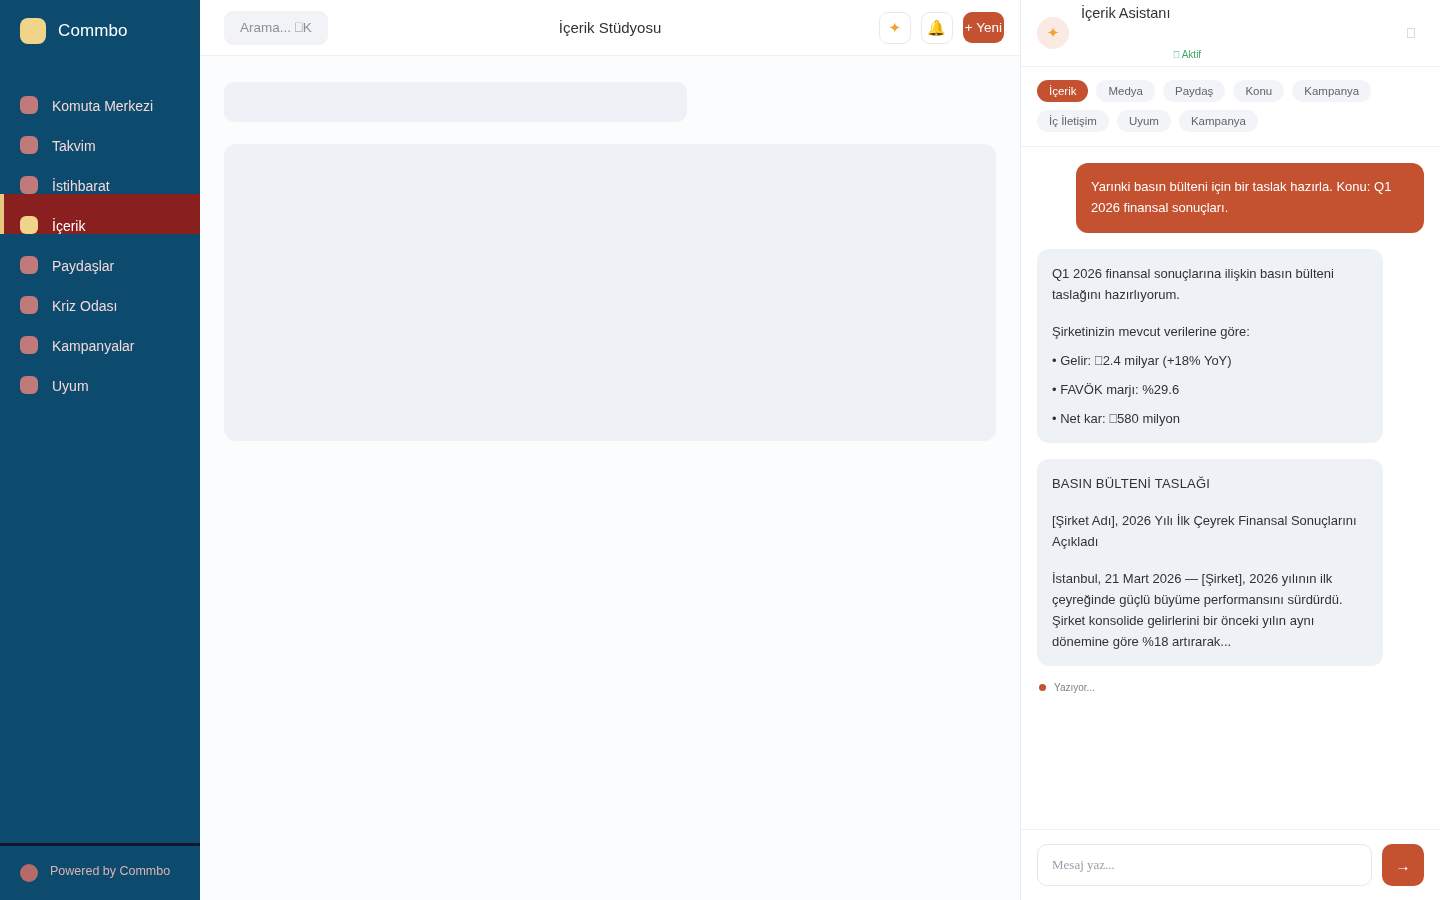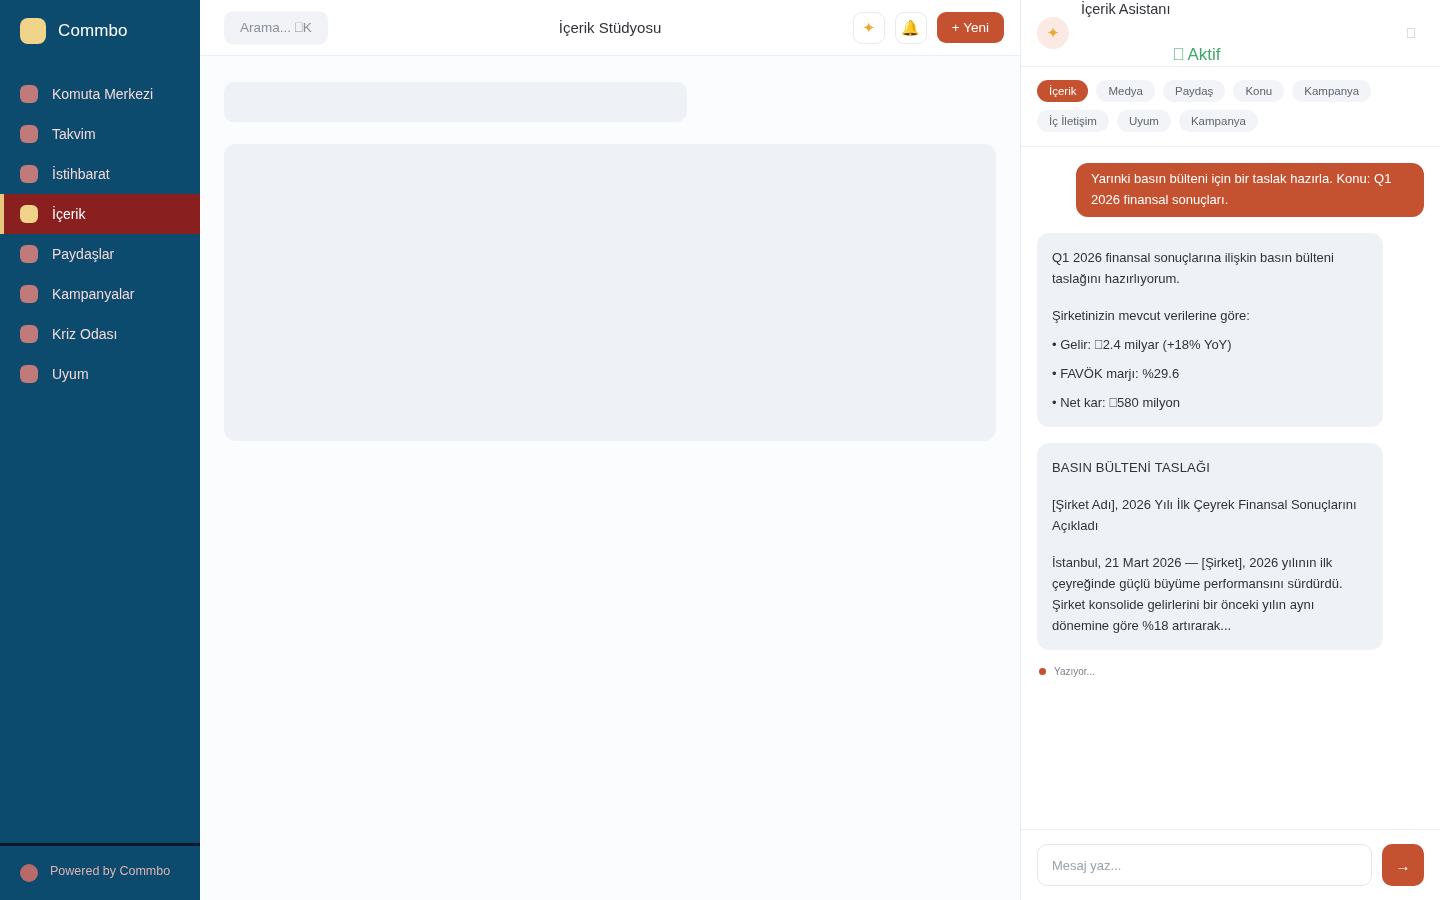--- a/index.html
+++ b/index.html
@@ -26,21 +26,21 @@
   .brand-logo {
     width: 26px; height: 26px; border-radius: 8px;
     background: #efd489;
     flex: 0 0 26px;
   }
   .brand-name {
     color: #ffffff; font-size: 17px; letter-spacing: .1px;
   }
   .nav { margin-top: 14px; display: flex; flex-direction: column; }
   .nav-item {
-    display: flex; align-items: center; gap: 14px;
+    display: flex; align-items: flex-end; gap: 14px;
     height: 40px; padding-left: 20px;
     position: relative; cursor: pointer;
   }
   .nav-item .dot {
     width: 18px; height: 18px; border-radius: 6px;
     background: #c07a7a; flex: 0 0 18px;
   }
   .nav-item .lbl {
     color: #f3dada; font-size: 14px; white-space: nowrap;
   }
@@ -100,21 +100,21 @@
     width: 32px; height: 32px; border-radius: 9px;
     background: #ffffff; border: 1px solid #e7eaee;
     display: flex; align-items: center; justify-content: center;
     cursor: pointer; font-size: 15px; line-height: 1;
   }
   .icon-btn.sparkle { color: #f0a52e; }
   .icon-btn.bell { color: #f0b42e; }
   .btn-new {
     background: #c4512f; color: #ffffff;
     border: none; border-radius: 9px;
-    height: 31px; padding: 0 15px;
+    height: 31px; padding: 0 2px;
     font-size: 13.5px; cursor: pointer;
     font-family: "Liberation Sans", sans-serif;
   }
 
   .main-area { flex: 1 1 auto; padding: 26px 24px; overflow: hidden; }
   .skeleton-bar {
     height: 40px; width: 463px;
     background: #eef1f6; border-radius: 10px;
   }
   .skeleton-panel {
@@ -136,21 +136,21 @@
     border-bottom: 1px solid #eef0f3;
   }
   .asst-avatar {
     width: 32px; height: 32px; border-radius: 50%;
     background: #fbeae3;
     display: flex; align-items: center; justify-content: center;
     color: #f0a52e; font-size: 15px; flex: 0 0 32px;
   }
   .asst-meta { display: flex; flex-direction: row; gap: 3px; justify-content: space-between; }
   .asst-title { font-size: 14.5px; color: #2f3338; }
-  .asst-status { font-size: 17px; color: #3ea96b; margin-top: 44px; }
+  .asst-status { font-size: 10px; color: #3ea96b; margin-top: 44px; }
   .asst-menu {
     margin-left: auto; color: #b4bac1; font-size: 14px;
     cursor: pointer; width: 18px; text-align: center;
   }
 
   .chips {
     display: flex; flex-wrap: wrap; gap: 8px;
     padding: 13px 16px 14px 16px;
     border-bottom: 1px solid #eef0f3;
   }
@@ -162,21 +162,21 @@
   .chip.active { background: #c4512f; color: #ffffff; }
 
   .thread {
     flex: 1 1 auto; overflow: hidden;
     padding: 16px 16px 10px 16px;
     display: flex; flex-direction: column; gap: 16px;
   }
   .msg-user {
     align-self: flex-end; max-width: 348px;
     background: #c4512f; color: #ffffff;
-    border-radius: 12px; padding: 6px 15px;
+    border-radius: 12px; padding: 14px 15px;
     font-size: 13px; line-height: 1.6;
   }
   .msg-bot {
     align-self: flex-start; max-width: 346px;
     background: #eef1f6; color: #2f3338;
     border-radius: 12px; padding: 14px 15px;
     font-size: 13px; line-height: 1.62;
   }
   .msg-bot p { margin: 0; }
   .msg-bot p + p { margin-top: 16px; }
@@ -196,21 +196,21 @@
     border-top: 1px solid #eef0f3;
     padding: 14px 16px;
     display: flex; align-items: center; gap: 10px;
     flex: 0 0 auto;
   }
   .composer-input {
     flex: 1 1 auto; height: 42px;
     border: 1px solid #e3e7ec; border-radius: 10px;
     padding: 0 14px; font-size: 13px;
     color: #2f3338; background: #ffffff;
-    font-family: Liberation Sans, sans-serif;
+    font-family: Liberation Serif, serif;
     outline: none;
   }
   .composer-input::placeholder { color: #9aa1a9; }
   .send-btn {
     width: 42px; height: 42px; flex: 0 0 42px;
     border-radius: 10px; border: none;
     background: #c4512f; color: #ffffff;
     font-size: 15px; cursor: pointer;
     display: flex; align-items: center; justify-content: center;
   }
@@ -242,25 +242,25 @@
       <div class="nav-item active">
         <span class="dot"></span>
         <span class="lbl">İçerik</span>
       </div>
       <div class="nav-item">
         <span class="dot"></span>
         <span class="lbl">Paydaşlar</span>
       </div>
       <div class="nav-item">
         <span class="dot"></span>
+        <span class="lbl">Kriz Odası</span>
+      </div>
+      <div class="nav-item">
+        <span class="dot"></span>
         <span class="lbl">Kampanyalar</span>
-      </div>
-      <div class="nav-item">
-        <span class="dot"></span>
-        <span class="lbl">Kriz Odası</span>
       </div>
       <div class="nav-item">
         <span class="dot"></span>
         <span class="lbl">Uyum</span>
       </div>
     </nav>
 
     <div class="sidebar-footer">
       <span class="dot"></span>
       <span class="lbl">Powered by Commbo</span>

